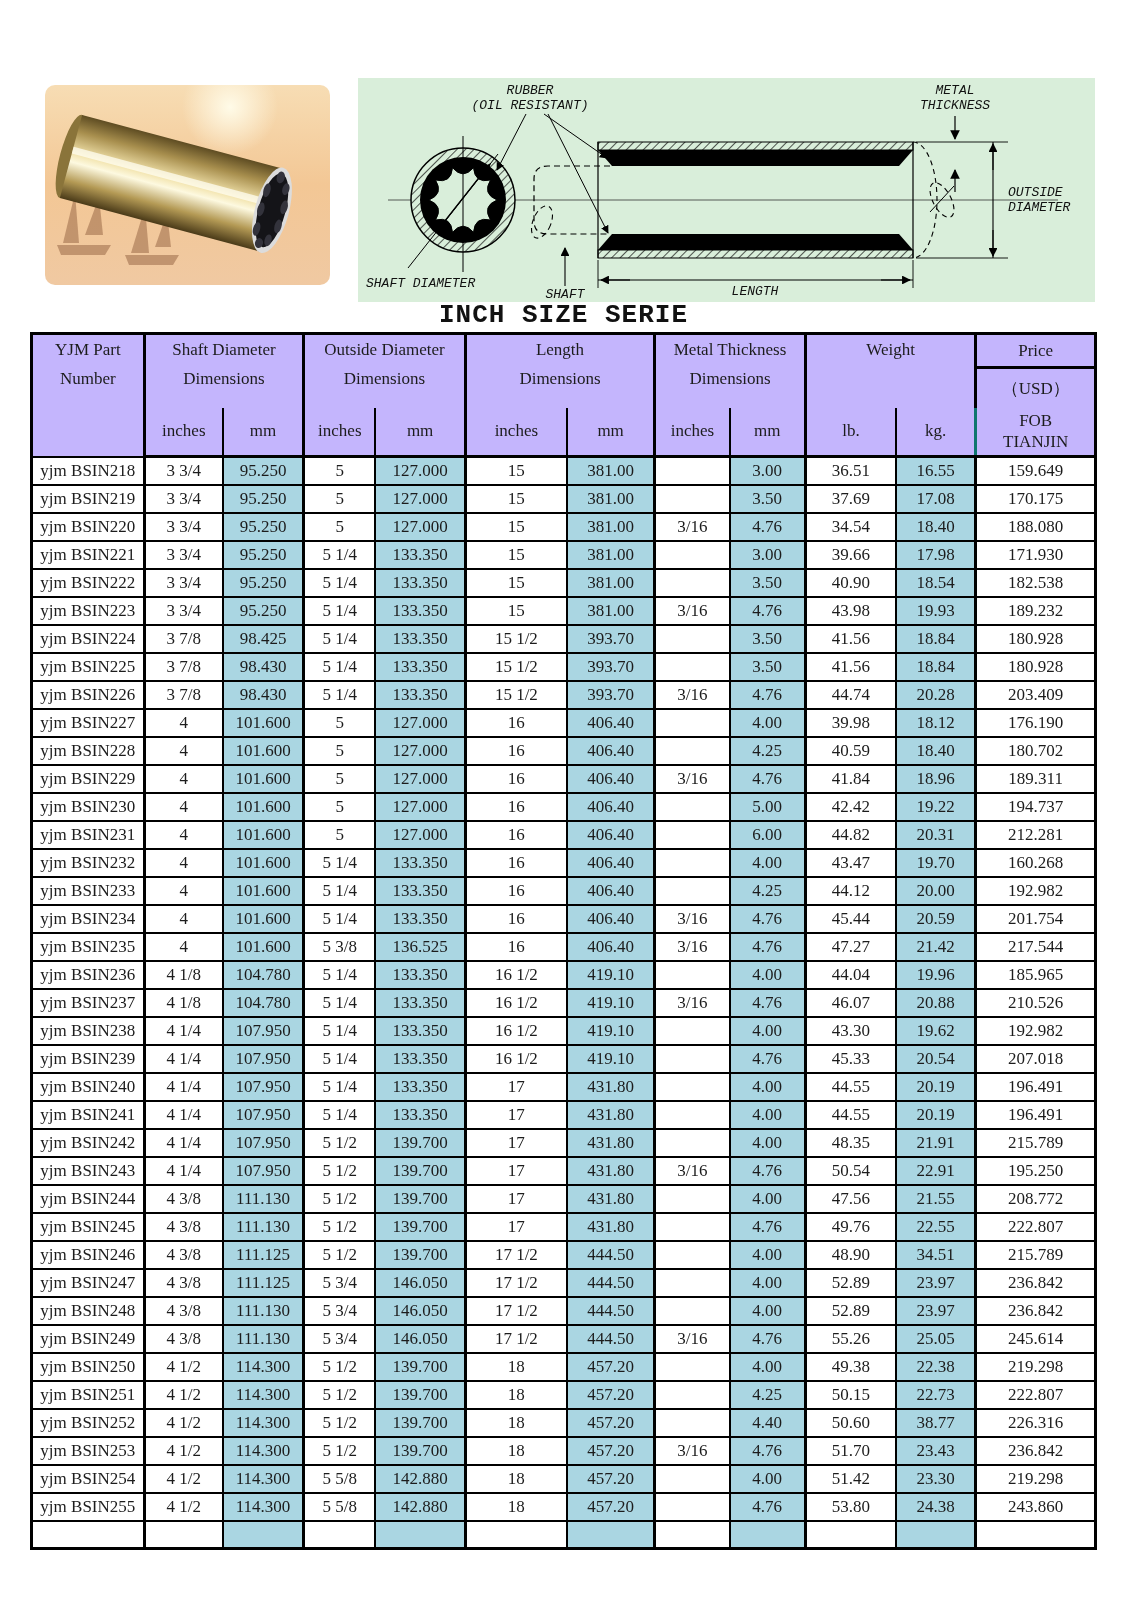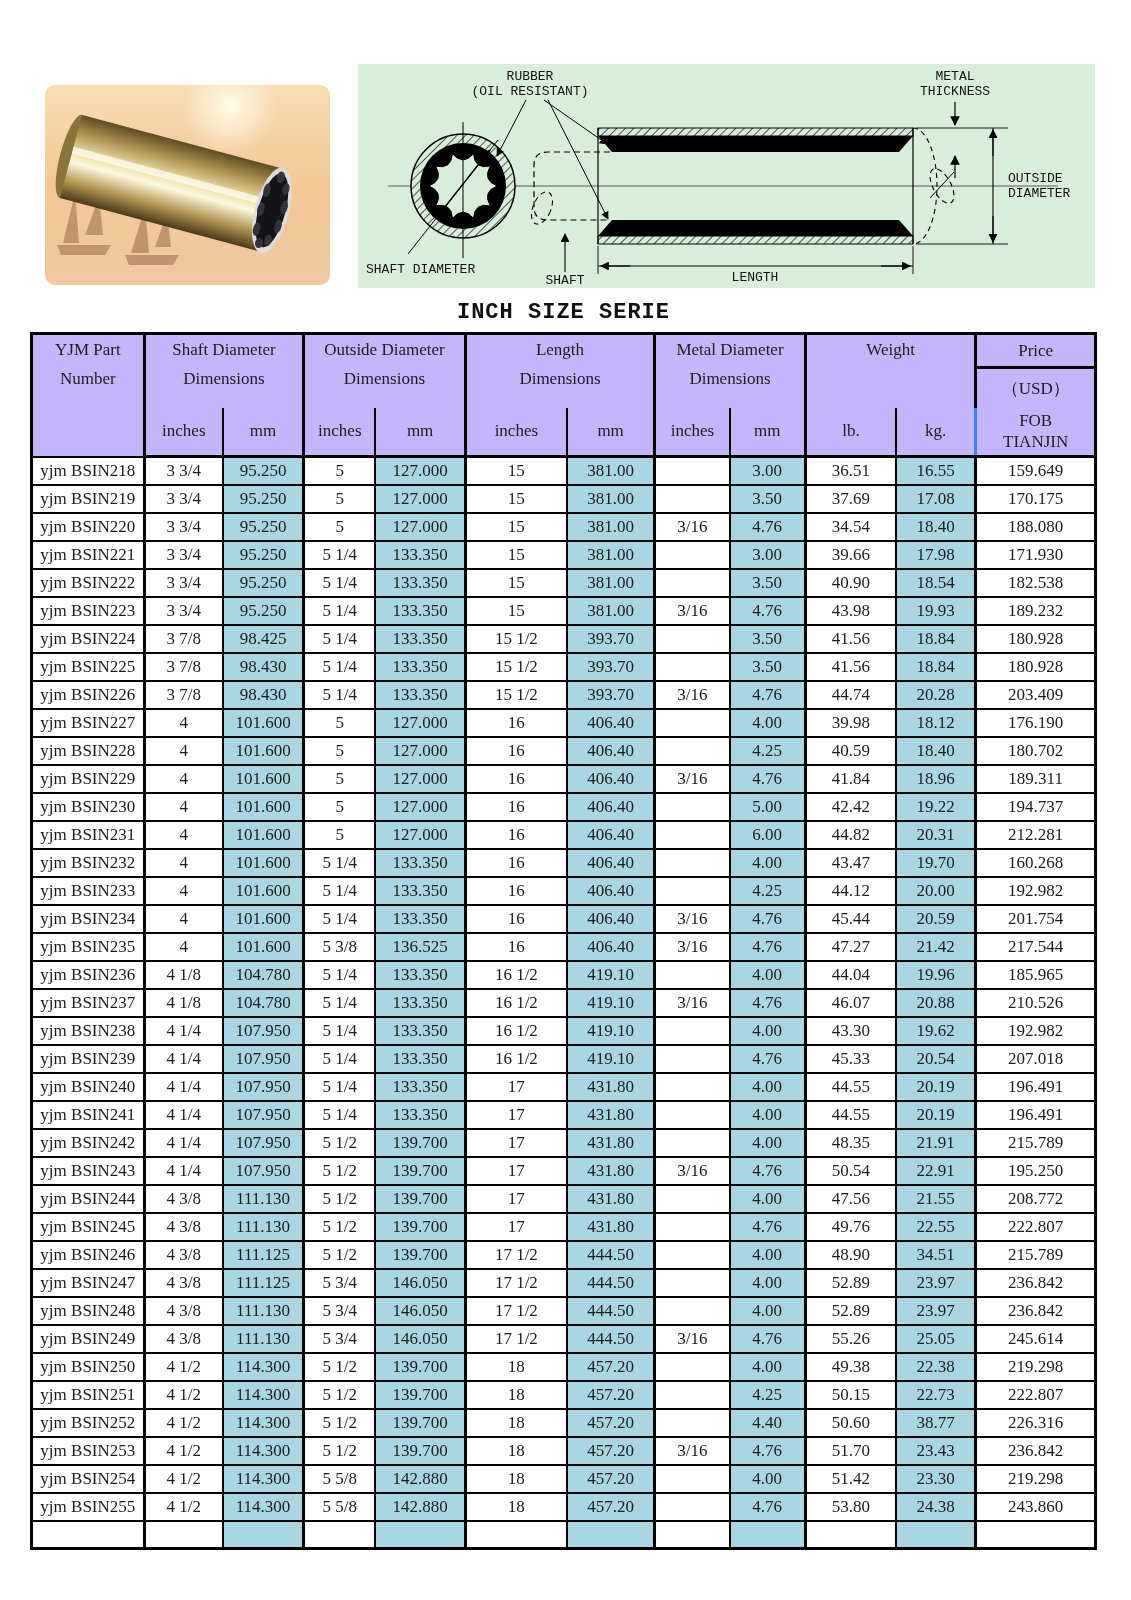--- a/index.html
+++ b/index.html
@@ -1,42 +1,42 @@
 <!DOCTYPE html>
 <html><head>
 <meta charset="utf-8">
 <style>
   html,body{margin:0;padding:0;background:#ffffff;}
   .page{position:relative;width:1131px;height:1600px;background:#ffffff;overflow:hidden;
         font-family:"Liberation Serif",serif;color:#1c1c1c;}
 
   .photo{position:absolute;left:45px;top:85px;width:285px;height:200px;}
-  .diagram{position:absolute;left:358px;top:64px;width:737px;height:156px;}
+  .diagram{position:absolute;left:358px;top:78px;width:737px;height:156px;font-style:italic;}
 
   .title{position:absolute;left:30px;top:300px;width:1067px;text-align:center;
-         font-family:"Liberation Mono",monospace;font-weight:bold;font-size:22px;
+         font-family:"Liberation Mono",monospace;font-weight:bold;font-size:26px;
          letter-spacing:1px;color:#111;}
 
   table.size{position:absolute;left:30px;top:332px;width:1067px;border-collapse:collapse;
              table-layout:fixed;border:3px solid #000;font-size:17px;}
   table.size td{border:2px solid #000;text-align:center;padding:0 2px;white-space:nowrap;
                 overflow:hidden;background:#fff;}
   table.size tbody tr{height:28px;}
   td.part{text-align:left;padding-left:5px;}
   td.blue{background:#aad6e2 !important;}
   td.gl, th.gl3{border-left:3px solid #000 !important;}
   th.ml2{border-left:2px solid #000 !important;}
 
   thead th{background:#c4b5fd;font-weight:normal;border:0;font-size:17px;padding:0 2px;}
   tr.h1{height:34px;} tr.h2{height:40px;} tr.h3{height:49px;}
   th.topcell{vertical-align:top;padding-top:5px;}
   th .l2{margin-top:9px;}
   th.price-top{border-left:3px solid #000;border-bottom:3px solid #000;vertical-align:middle;}
   th.price-usd{border-left:3px solid #000;vertical-align:middle;}
-  th.price-fob{border-left:3px solid #3b82f6;vertical-align:middle;line-height:1.25;}
+  th.price-fob{border-left:3px solid #0f766e;vertical-align:middle;line-height:1.25;}
   tr.h3 th{border-bottom:3px solid #000;vertical-align:middle;}
 
   .diagram svg text{font-family:"Liberation Mono",monospace;fill:#111;}
 </style>
 </head>
 <body>
 
 <div class="page">
 
   <div class="photo">
@@ -198,21 +198,21 @@
         </th>
         <th colspan="2" rowspan="2" class="topcell gl3">
           <div>Outside Diameter</div>
           <div class="l2">Dimensions</div>
         </th>
         <th colspan="2" rowspan="2" class="topcell gl3">
           <div>Length</div>
           <div class="l2">Dimensions</div>
         </th>
         <th colspan="2" rowspan="2" class="topcell gl3">
-          <div>Metal Diameter</div>
+          <div>Metal Thickness</div>
           <div class="l2">Dimensions</div>
         </th>
         <th colspan="2" rowspan="2" class="topcell gl3">
           <div>Weight</div>
         </th>
         <th class="price-top">Price</th>
       </tr>
       <tr class="h2">
         <th class="price-usd">（USD）</th>
       </tr>

